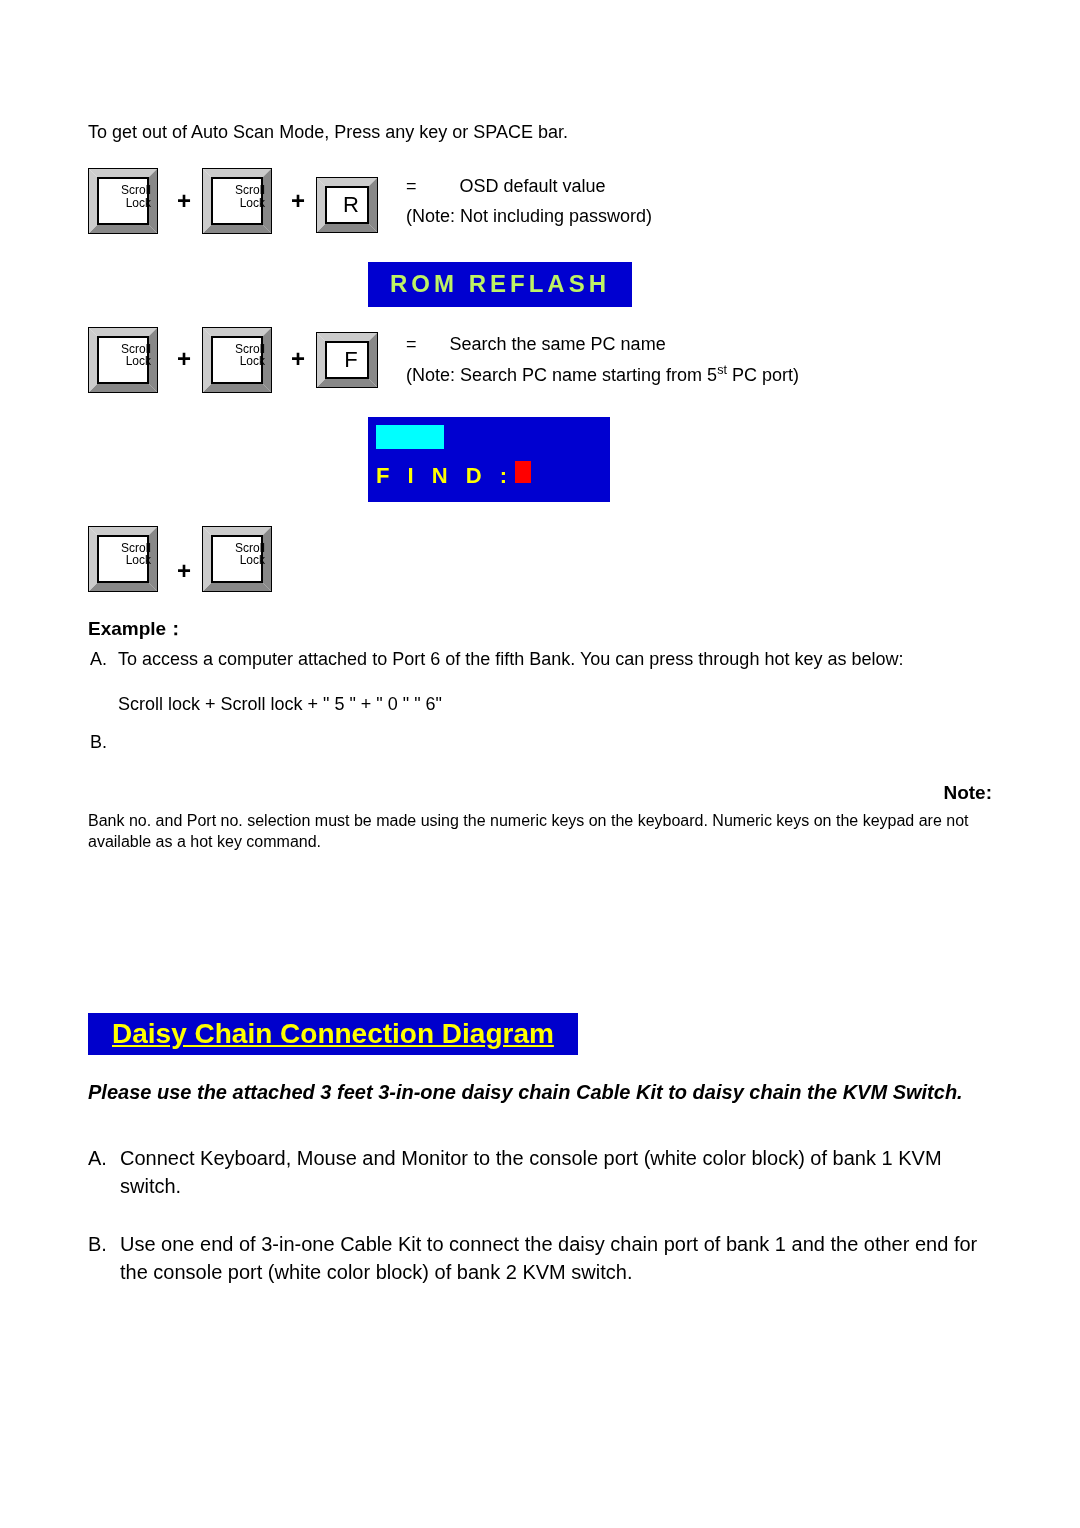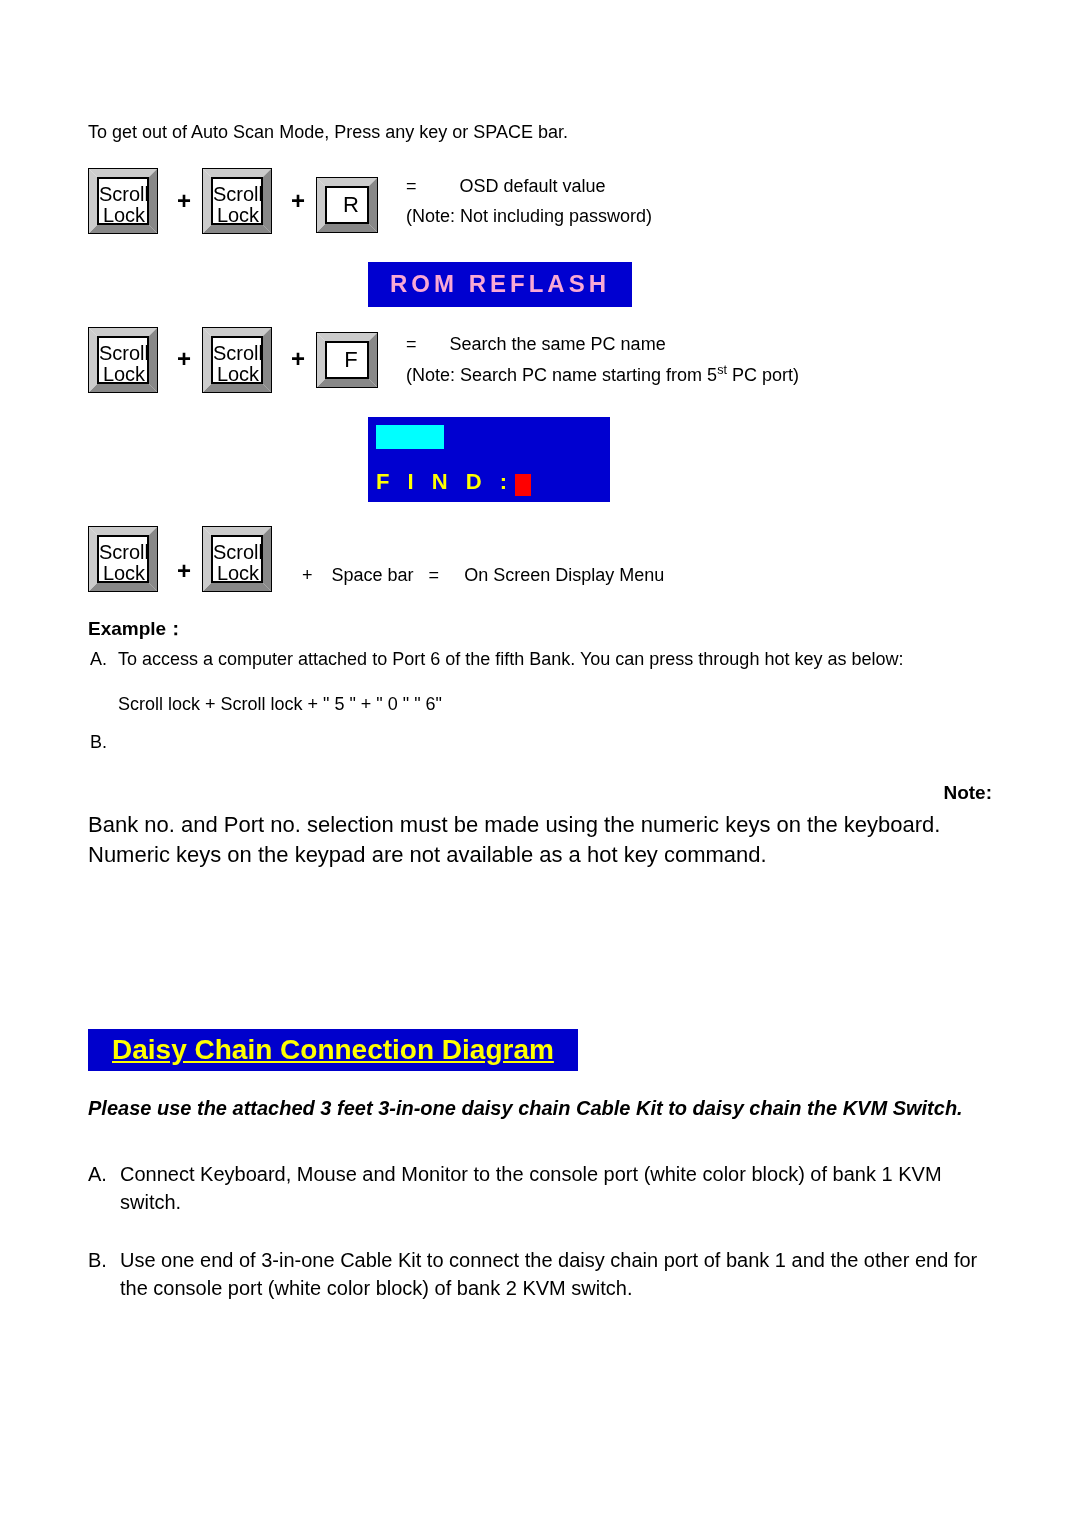--- a/index.html
+++ b/index.html
@@ -17,63 +17,63 @@
 
   .row { display: flex; align-items: center; margin-bottom: 24px; }
   .keycap {
     position: relative;
     width: 70px; height: 66px;
     margin-right: 8px;
   }
   .keycap svg { position: absolute; inset: 0; }
   .keycap .kt {
     position: absolute; left: 9px; top: 16px;
-    width: 54px; font-size: 20px; line-height: 1.05;
-    text-align: center;
+    width: 54px; font-size: 12px; line-height: 1.05;
+    text-align: right;
   }
   .keycap.small .kt { text-align:center; top:22px; font-size:22px; left:0; width:70px; }
   .op { width: 36px; text-align: center; font-size: 24px; font-weight: bold; }
   .op2 { width: auto; padding: 0 14px; font-size: 18px; }
 
   .desc { margin-left: 20px; font-size: 18px; }
   .desc .eq { padding-right: 18px; }
   .desc .note { display: block; margin-top: 6px; }
 
   .bluebar {
     background: #0000d0;
-    color: #f9a8d4;
+    color: #bef264;
     font-weight: bold;
     letter-spacing: 4px;
     padding: 6px 22px;
     font-size: 24px;
     display: inline-block;
     margin: 4px 0 20px 280px;
   }
   .bluebox {
     background: #0000d0;
     width: 242px; height: 85px;
     margin: 8px 0 24px 280px;
     position: relative;
     padding: 8px;
   }
   .bluebox .cyansq { background:#00ffff; width:68px; height:24px; }
   .bluebox .find {
     color:#ffff00; font-weight:bold; letter-spacing:6px;
-    font-size:22px; margin-top:18px; display:flex; align-items:flex-end;
+    font-size:22px; margin-top:12px; display:flex; align-items:flex-start;
   }
   .bluebox .cursor { background:#ff0000; width:16px; height:22px; margin-left:2px; }
 
   .hExample { font-weight:bold; font-size:19px; margin-top:6px; }
   .olist { margin-left: 2px; margin-top: 4px; font-size:18px; }
   .olist .item { display:flex; margin-top:6px; }
   .olist .lbl { width: 28px; flex:none; }
   .olist .sub { margin-left:28px; margin-top:20px; }
 
   .hNote { font-weight:bold; font-size:19px; margin-top:26px;text-align:right; }
-  .noteBody { font-size:22px; margin-top:4px; }
+  .noteBody { font-size:16px; margin-top:4px; }
 
   .bigHeading {
     background:#0000cc; color:#ffff00; font-weight:bold;
     font-size:28px; padding:2px 24px; display:inline-block;
     margin-top:160px; text-decoration: underline;
   }
   .subHead { font-weight:bold; font-size:20px; margin-top:22px; line-height:1.55;font-style:italic; }
   .stepList { margin-top:36px; font-size:20px; }
   .stepList .item { display:flex; margin-top:30px; line-height:1.4; }
   .stepList .lbl { width:32px; flex:none; }
@@ -206,26 +206,20 @@
     <svg viewBox="0 0 70 66">
         <polygon points="0,0 70,0 60,10 10,10" fill="#ccc"></polygon>
         <polygon points="70,0 70,66 60,56 60,10" fill="#888"></polygon>
         <polygon points="0,66 70,66 60,56 10,56" fill="#888"></polygon>
         <polygon points="0,0 0,66 10,56 10,10" fill="#ccc"></polygon>
         <rect x="10" y="10" width="50" height="46" fill="none" stroke="#000" stroke-width="2"></rect>
         <rect x="0.5" y="0.5" width="69" height="65" fill="none" stroke="#000" stroke-width="1"></rect>
       </svg>
     <div class="kt">Scroll Lock</div>
   </div>
-  <div class="desc" style="margin-bottom:4px;margin-left:8px;">
-    <span class="op2">+</span>
-    <span>Space bar</span>
-    &nbsp;&nbsp;<span>=</span>&nbsp;&nbsp;&nbsp;&nbsp;
-    <span>On Screen Display Menu</span>
-  </div>
 </div>
 
 <div class="hExample">Example：</div>
 <div class="olist">
   <div class="item">
     <div class="lbl">A.</div>
     <div>To access a computer attached to Port 6 of the fifth Bank. You can press through hot key as below:</div>
   </div>
   <div class="sub">Scroll lock + Scroll lock + " 5 " + " 0 "    " 6"</div>
   <div class="item" style="margin-top:14px;">

